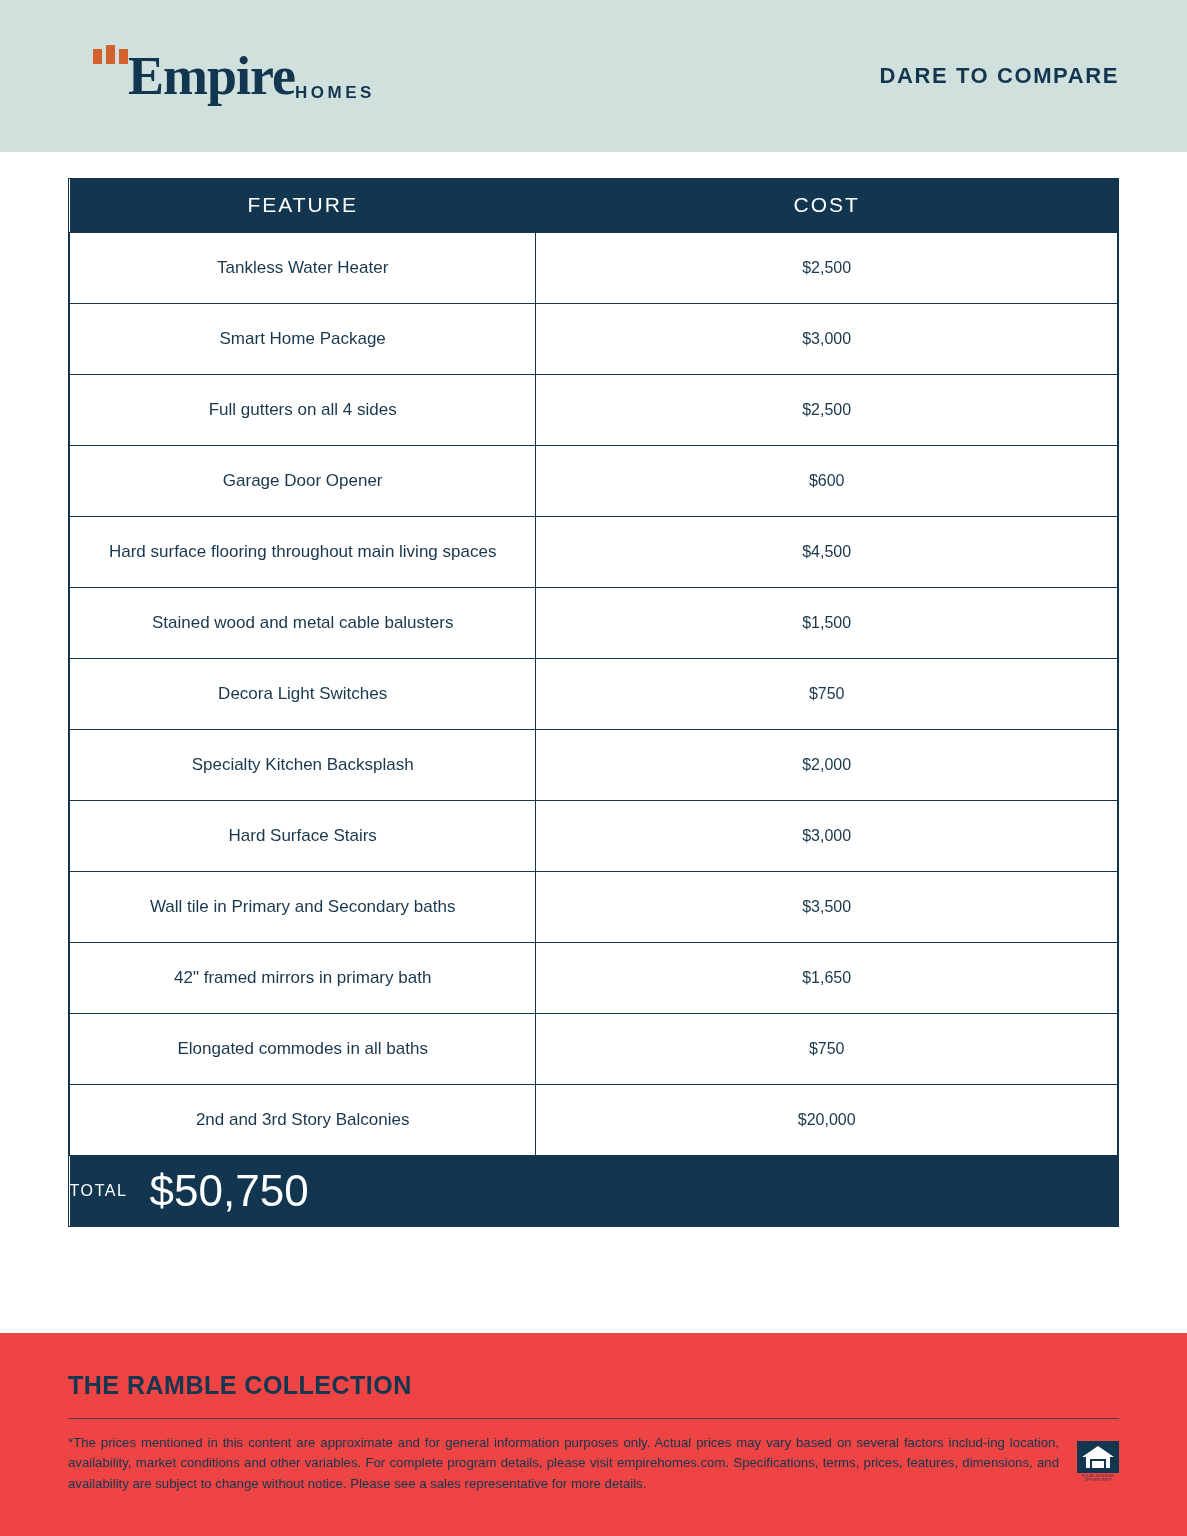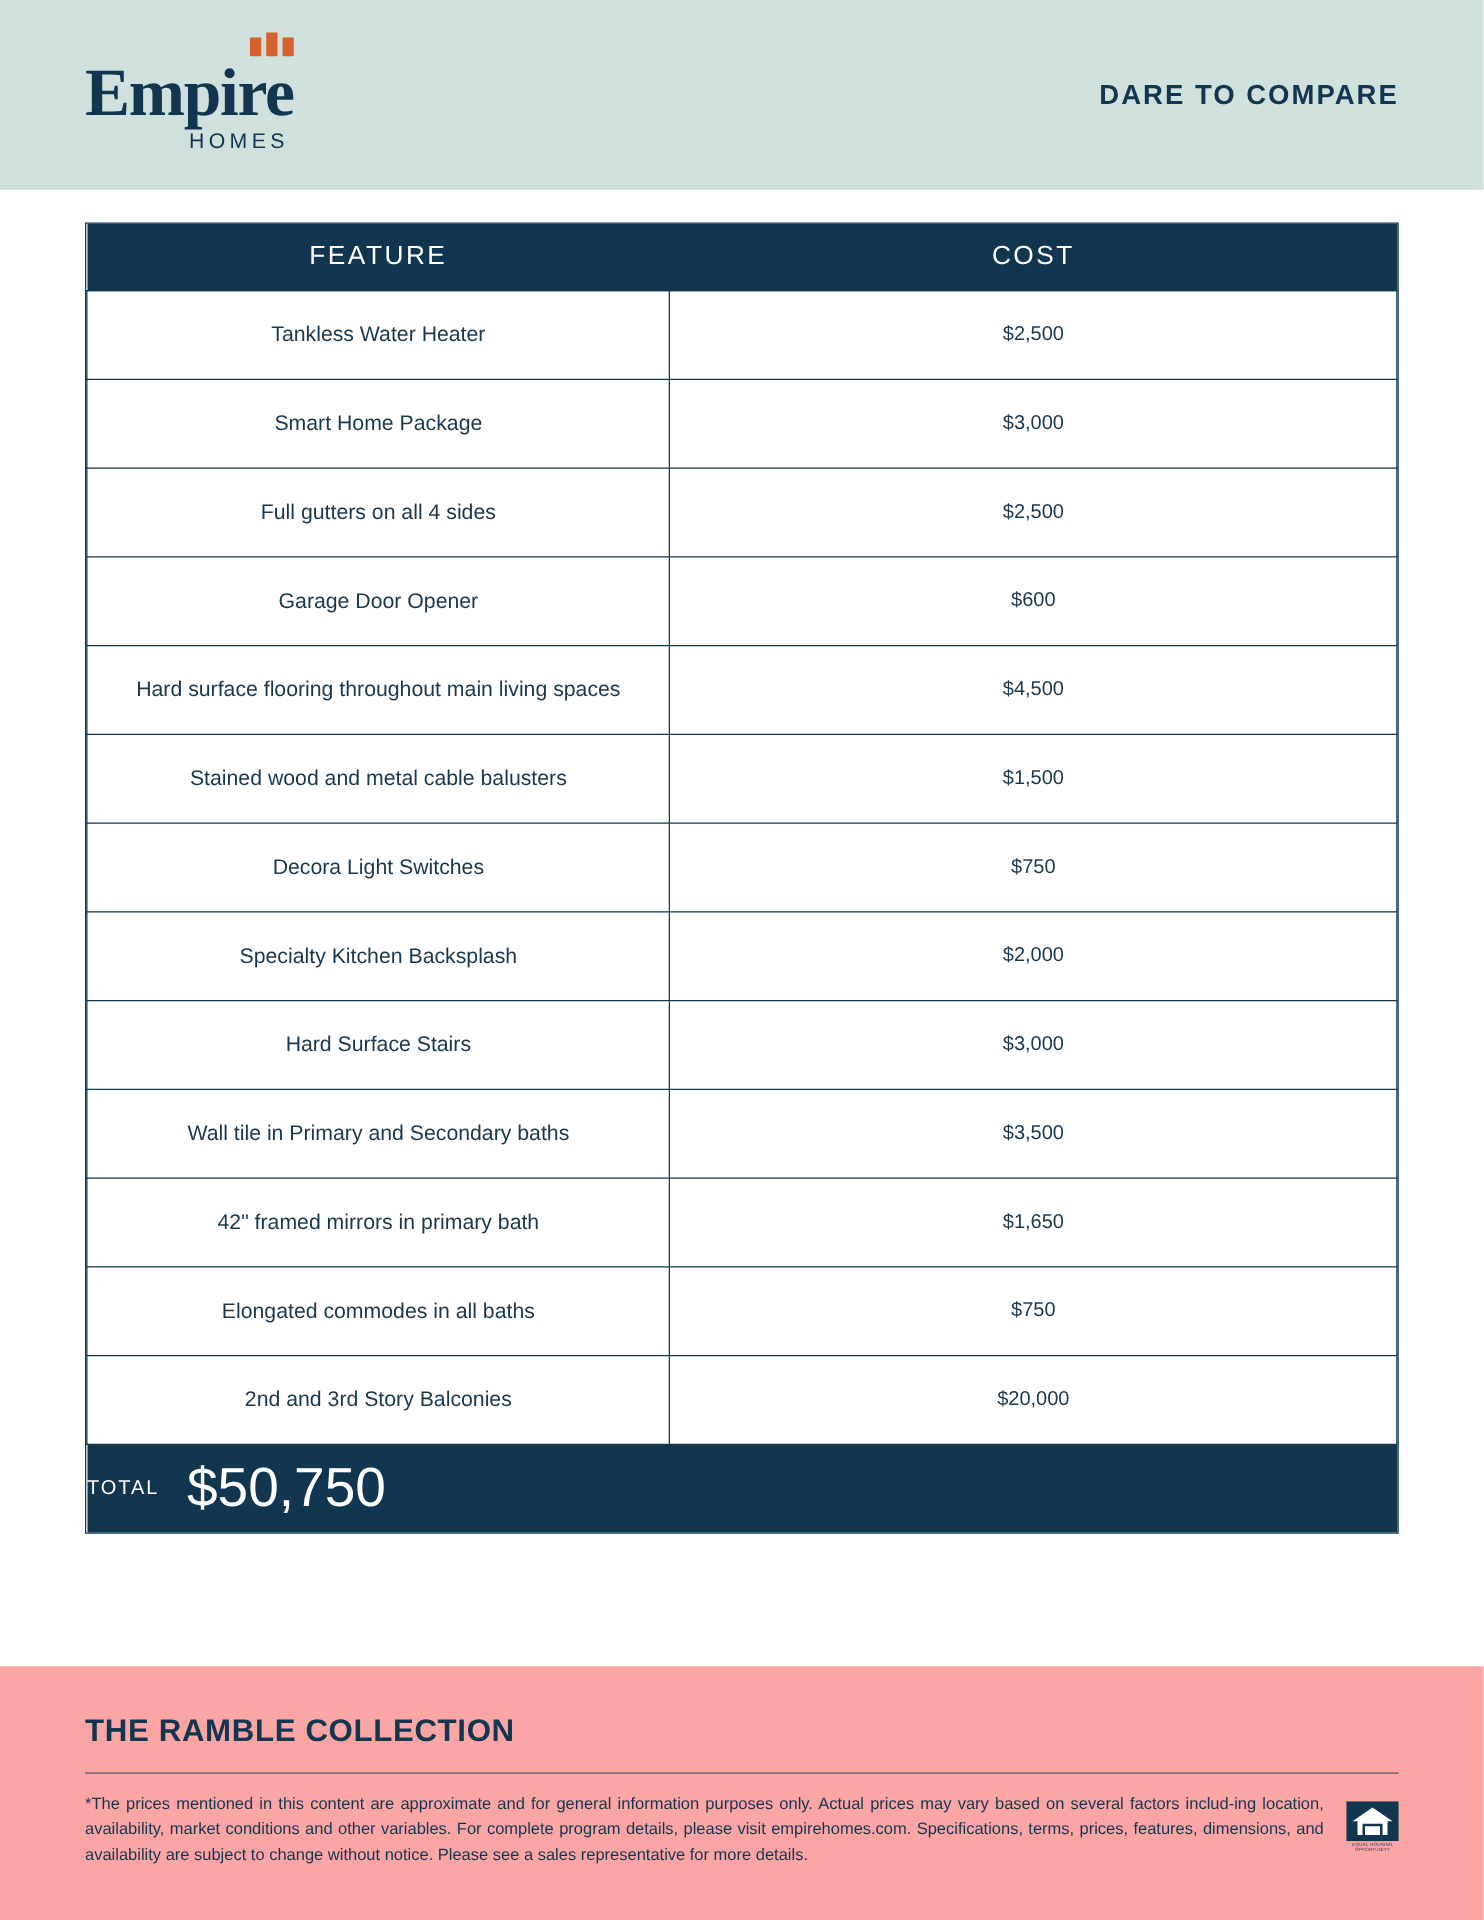--- a/index.html
+++ b/index.html
@@ -21,23 +21,23 @@
     height: 152px;
     background: #cfe0dd;
     display: flex;
     align-items: center;
     justify-content: space-between;
     padding: 0 68px;
     box-sizing: border-box;
   }
   .logo-block {
     display: flex;
-    flex-direction: column;
-    align-items: flex-end;
-    margin-left: 0px;
+    flex-direction: row;
+    align-items: flex-start;
+    margin-left: 17px;
   }
   .logo-marks {
     display: flex;
     gap: 4px;
     margin-left: 8px;
     margin-bottom: 2px;
   }
   .logo-marks span {
     display: block;
     width: 9px;
@@ -48,21 +48,21 @@
   .logo-word {
     font-family: "Liberation Serif", serif;
     font-weight: bold;
     font-size: 54px;
     line-height: 54px;
     letter-spacing: -1px;
     color: #12364f;
   }
   .logo-sub {
     font-family: "Liberation Sans", sans-serif;
-    font-weight: normal;
+    font-weight: bold;
     font-size: 17px;
     letter-spacing: 3.5px;
     color: #12364f;
     align-self: flex-end;
     margin-top: 2px;
     margin-right: 4px;
   }
   .header-tagline {
     font-size: 22px;
     letter-spacing: 1.6px;
@@ -125,21 +125,21 @@
     font-family: "Liberation Sans", sans-serif;
   }
 
   
   .footer-band {
     position: absolute;
     left: 0;
     right: 0;
     bottom: 0;
     height: 203px;
-    background: #fca5a5;
+    background: #ef4444;
     box-sizing: border-box;
   }
   .collection-title {
     padding: 38px 68px 0 68px;
     font-size: 25px;
     font-weight: bold;
     letter-spacing: 0.5px;
     color: #12364f;
   }
   .divider {

